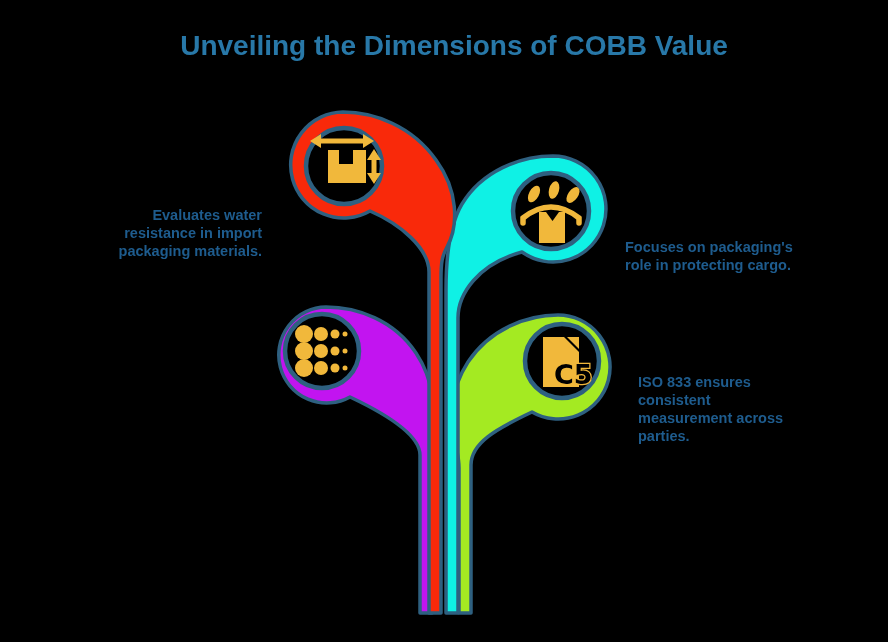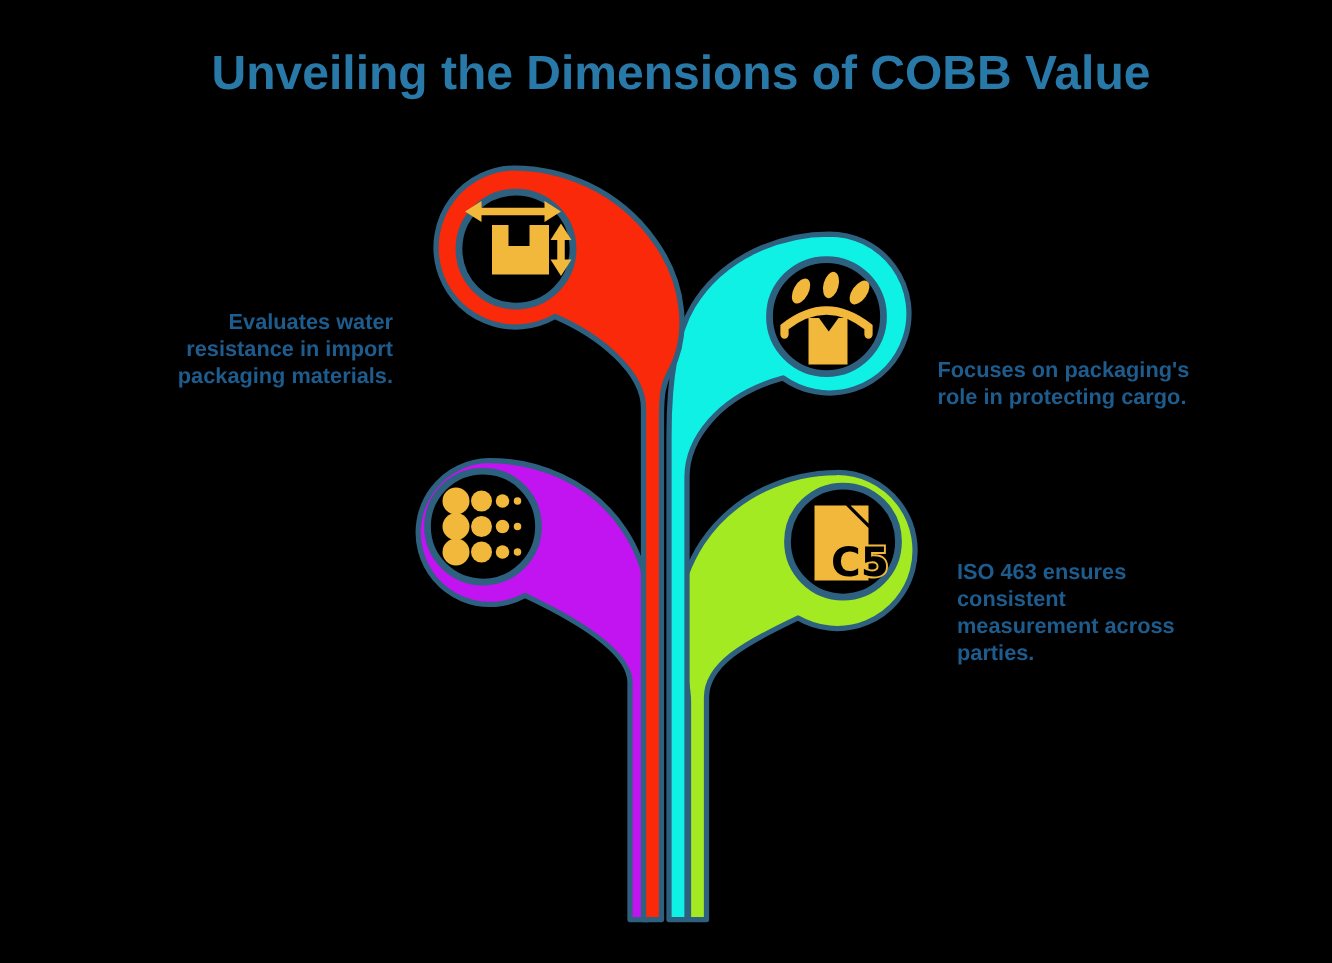--- a/index.html
+++ b/index.html
@@ -3,21 +3,21 @@
 <meta charset="utf-8">
 <style>
   html,body{margin:0;padding:0;background:#000;}
   .canvas{
     position:relative;width:888px;height:642px;background:#000000;
     overflow:hidden;font-family:"Liberation Sans",sans-serif;
   }
   .page-title{
     position:absolute;left:0;top:30px;width:100%;box-sizing:border-box;
     padding-left:20px;text-align:center;
-    font-size:32px;font-weight:700;letter-spacing:0px;color:#2878A8;
+    font-size:28px;font-weight:700;letter-spacing:0px;color:#2878A8;
   }
   .diagram-svg{position:absolute;left:0;top:0;}
   .branch-text{
     position:absolute;font-size:14.5px;font-weight:700;color:#1E5C8E;
     line-height:18px;white-space:pre-line;
   }
   .bt-red    {left:62px; top:206px;width:200px;text-align:right;}
   .bt-cyan   {left:625px;top:238px;width:215px;text-align:left;}
   .bt-purple {left:52px; top:388px;width:200px;text-align:right;}
   .bt-green  {left:638px;top:373px;width:175px;text-align:left;}
@@ -92,18 +92,18 @@
       <polygon points="567,337 579,349 579,337" fill="#F1B83B"></polygon>
       <text x="554" y="384" font-family="DejaVu Sans, sans-serif" font-size="27" font-weight="bold" stroke-width="2.5" paint-order="stroke" fill="#000000" stroke="#F1B83B">C5</text>
     </g>
   </svg>
 
   <div class="branch-text bt-red">Evaluates water
 resistance in import
 packaging materials.</div>
   <div class="branch-text bt-cyan">Focuses on packaging's
 role in protecting cargo.</div>
-  <div class="branch-text bt-green">ISO 463 ensures
+  <div class="branch-text bt-green">ISO 833 ensures
 consistent
 measurement across
 parties.</div>
 
 </div>
 
 </body></html>

